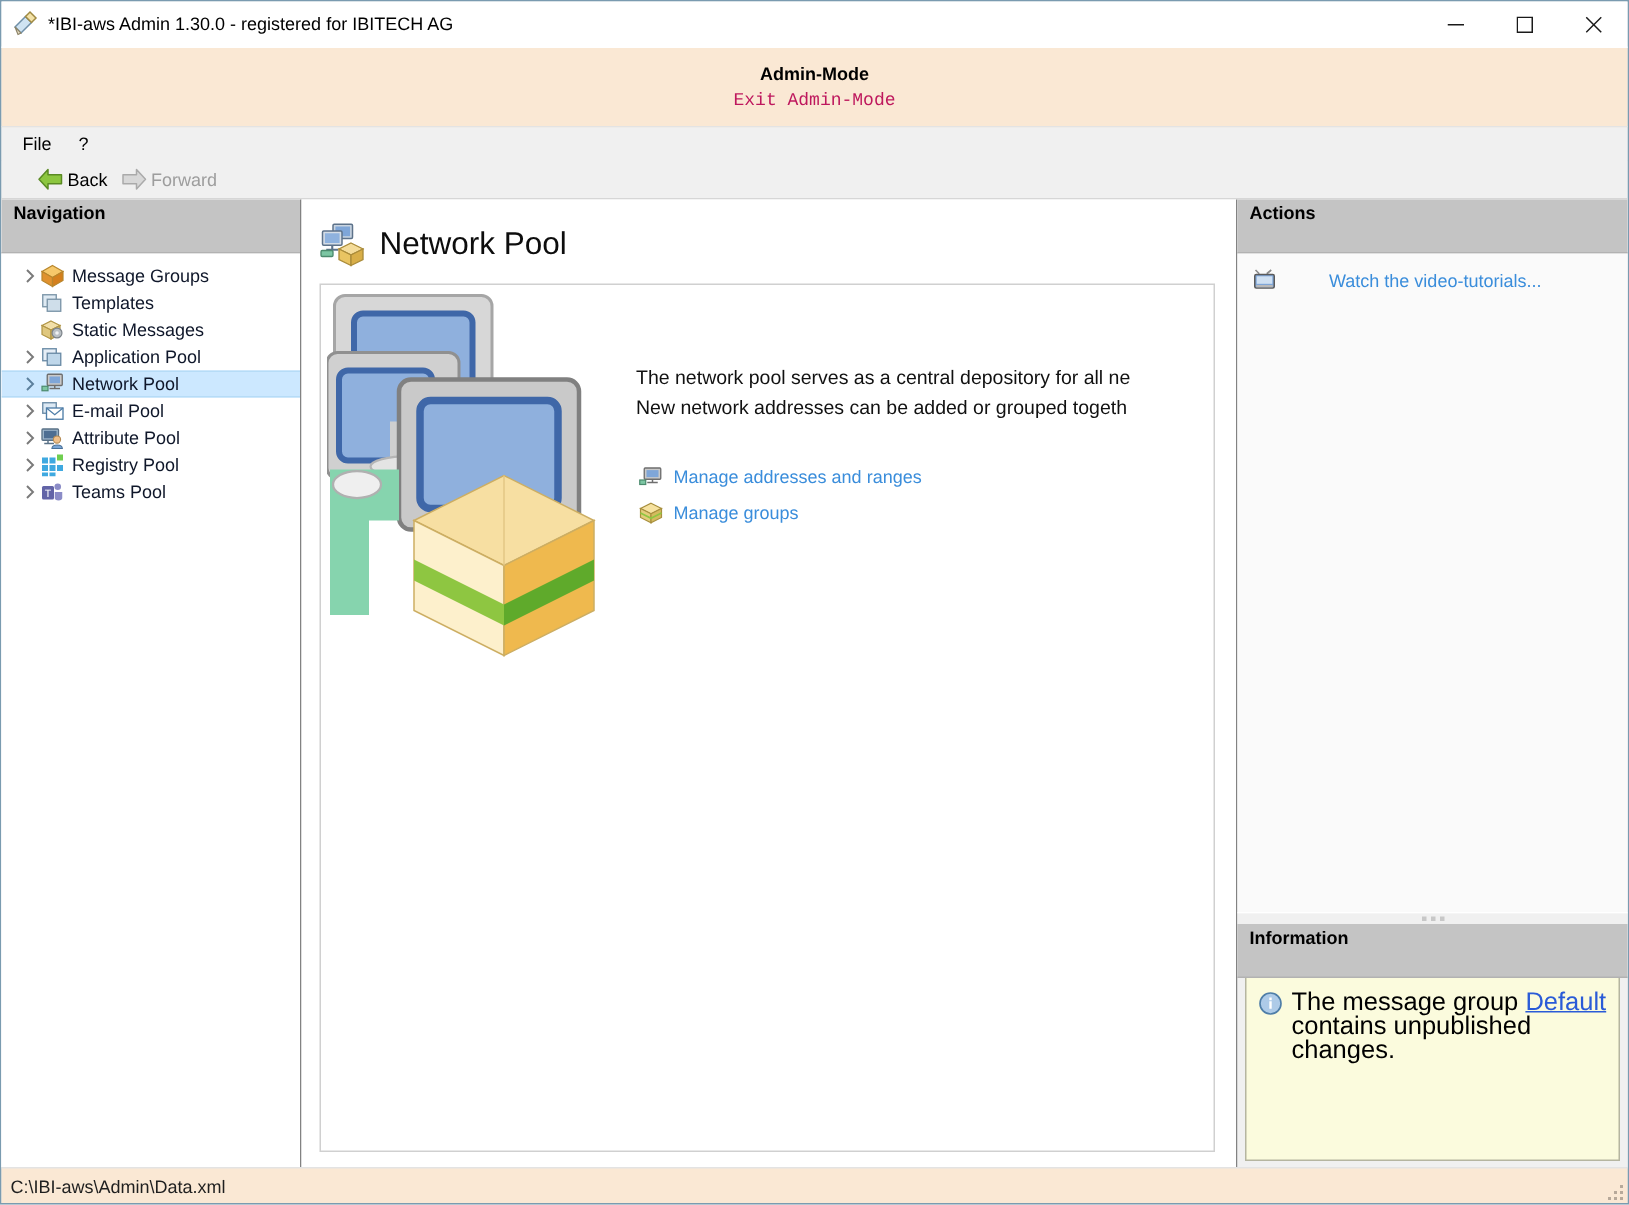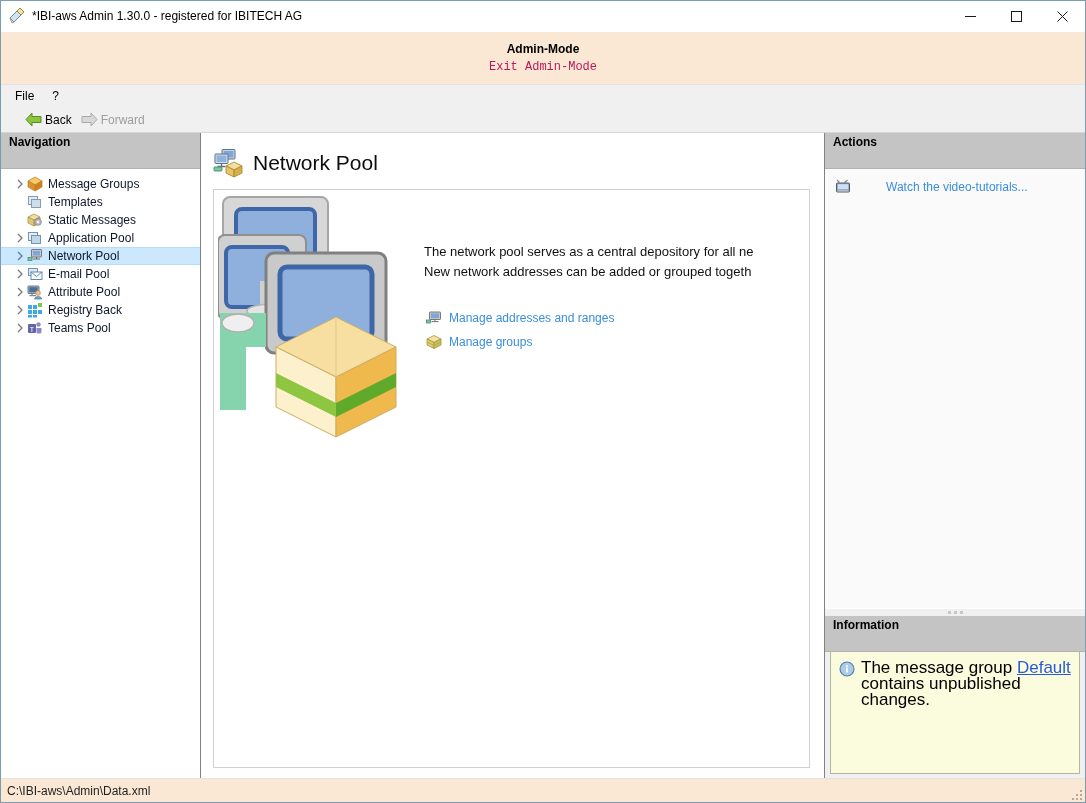--- a/index.html
+++ b/index.html
@@ -332,21 +332,21 @@
               <rect x="1" y="3" width="4" height="4" fill="#3fa9e0"></rect>
               <rect x="6" y="3" width="4" height="4" fill="#3fa9e0"></rect>
               <rect x="11" y="1" width="4" height="4" fill="#6fce4f"></rect>
               <rect x="1" y="8" width="4" height="4" fill="#3fa9e0"></rect>
               <rect x="6" y="8" width="4" height="4" fill="#3fa9e0"></rect>
               <rect x="11" y="8" width="4" height="4" fill="#3fa9e0"></rect>
               <rect x="1" y="13" width="4" height="2.5" fill="#3fa9e0"></rect>
               <rect x="6" y="13" width="4" height="2.5" fill="#3fa9e0"></rect>
             </svg>
           </span>
-          <span class="tree-label">Registry Back</span>
+          <span class="tree-label">Registry Pool</span>
         </div>
 
         <div class="tree-item">
           <span class="expander">
             <svg width="8" height="10" viewBox="0 0 8 10">
                 <path d="M2 1 L6 5 L2 9" fill="none" stroke="#7a7a7a" stroke-width="1.3"></path>
               </svg>
           </span>
           <span class="tree-icon">
             <svg width="16" height="16" viewBox="0 0 16 16">

